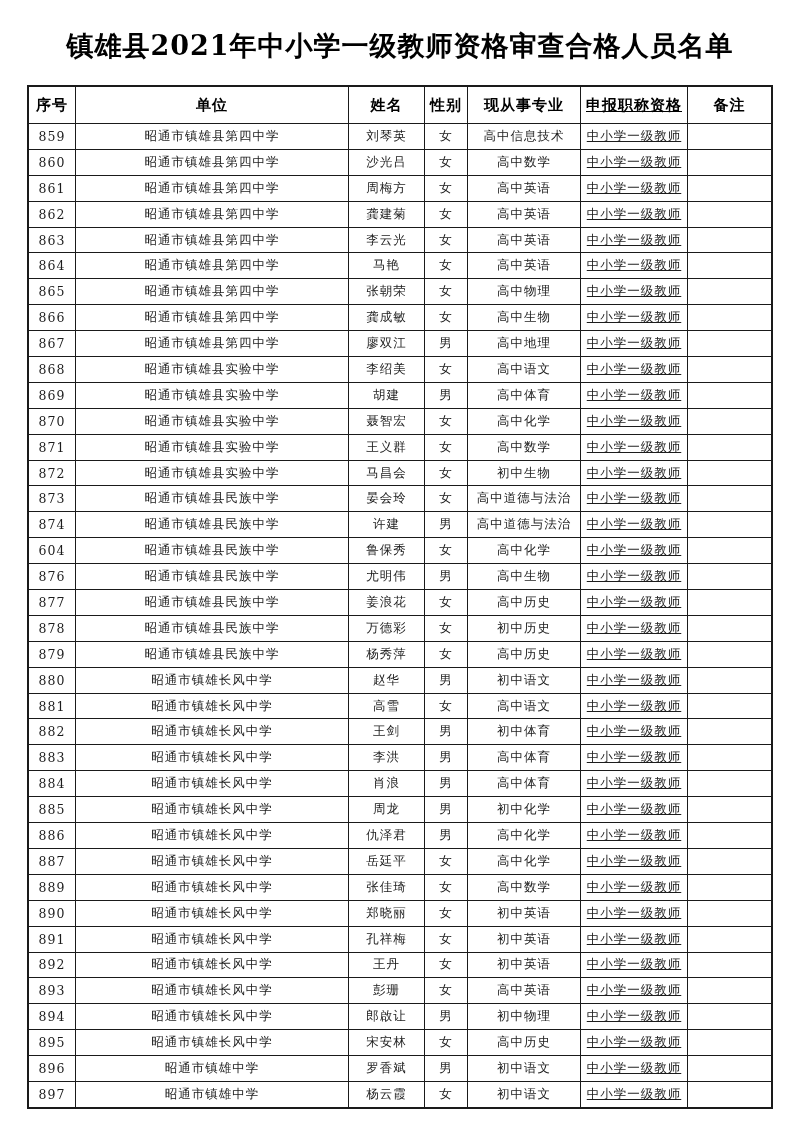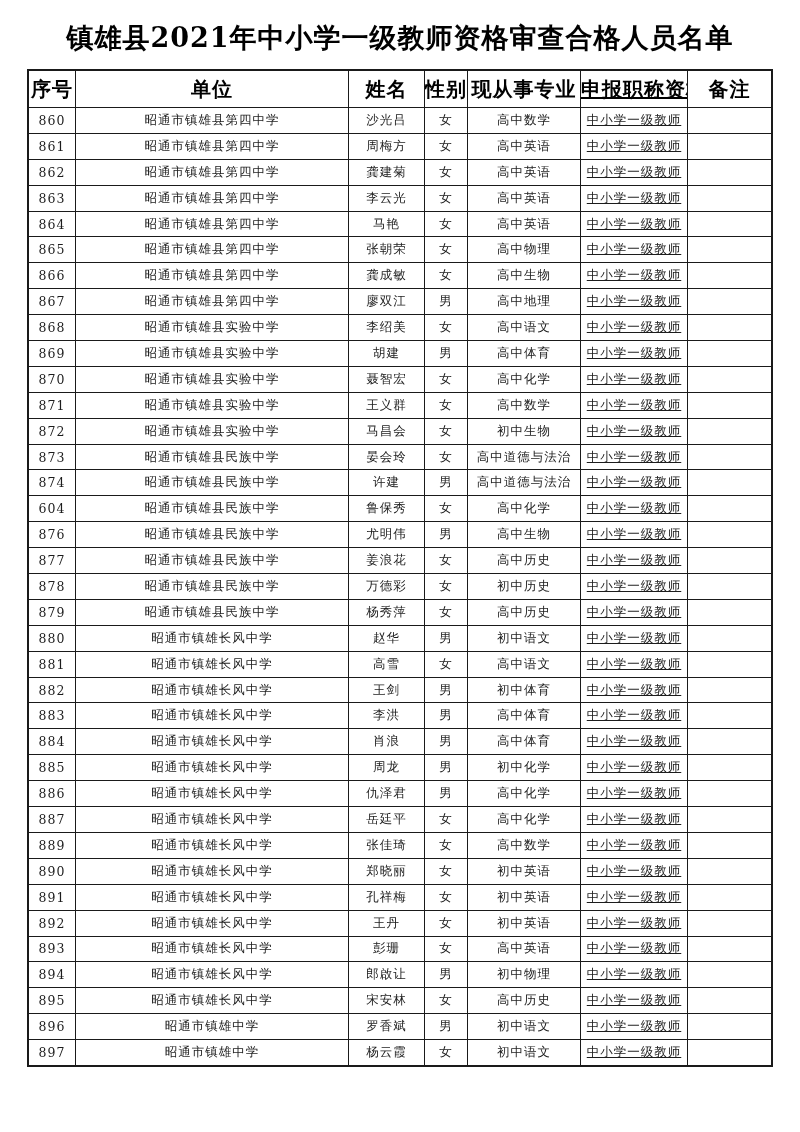--- a/index.html
+++ b/index.html
@@ -12,21 +12,21 @@
     font-family: "DejaVu Serif", "Liberation Serif", serif;
   }
   .page {
     width: 800px;
     height: 1132px;
     background: #ffffff;
     box-sizing: border-box;
     overflow: hidden;
   }
   .doc-title {
-    margin: 4px;
+    margin: 12px;
     padding-top: 16px;
     padding-bottom: 9px;
     text-align: center;
     font-size: 27px;
     font-weight: bold;
     letter-spacing: 1px;
     color: #000000;
     font-family: "DejaVu Serif", "Liberation Serif", serif;
   }
   table.roster {
@@ -40,21 +40,21 @@
     border: 1px solid #1a1a1a;
     text-align: center;
     vertical-align: middle;
     padding: 0;
     overflow: hidden;
     white-space: nowrap;
     color: #1c1c1c;
   }
   table.roster th {
     height: 36px;
-    font-size: 20px;
+    font-size: 15px;
     font-weight: bold;
     letter-spacing: 1px;
     color: #000000;
   }
   table.roster td {
     height: 24.9px;
     font-size: 12.5px;
     letter-spacing: 1px;
   }
   td.col-no {
@@ -83,20 +83,29 @@
           <th class="col-unit">单位</th>
           <th class="col-name">姓名</th>
           <th class="col-gender">性别</th>
           <th class="col-major">现从事专业</th>
           <th class="col-title">申报职称资格</th>
           <th class="col-remark">备注</th>
         </tr>
     </thead>
     <tbody id="table-body">
         <tr>
+          <td class="col-no">859</td>
+          <td class="col-unit">昭通市镇雄县第四中学</td>
+          <td class="col-name">刘琴英</td>
+          <td class="col-gender">女</td>
+          <td class="col-major">高中信息技术</td>
+          <td class="col-title">中小学一级教师</td>
+          <td class="col-remark"></td>
+        </tr>
+        <tr>
           <td class="col-no">860</td>
           <td class="col-unit">昭通市镇雄县第四中学</td>
           <td class="col-name">沙光吕</td>
           <td class="col-gender">女</td>
           <td class="col-major">高中数学</td>
           <td class="col-title">中小学一级教师</td>
           <td class="col-remark"></td>
         </tr>
         <tr>
           <td class="col-no">861</td>

